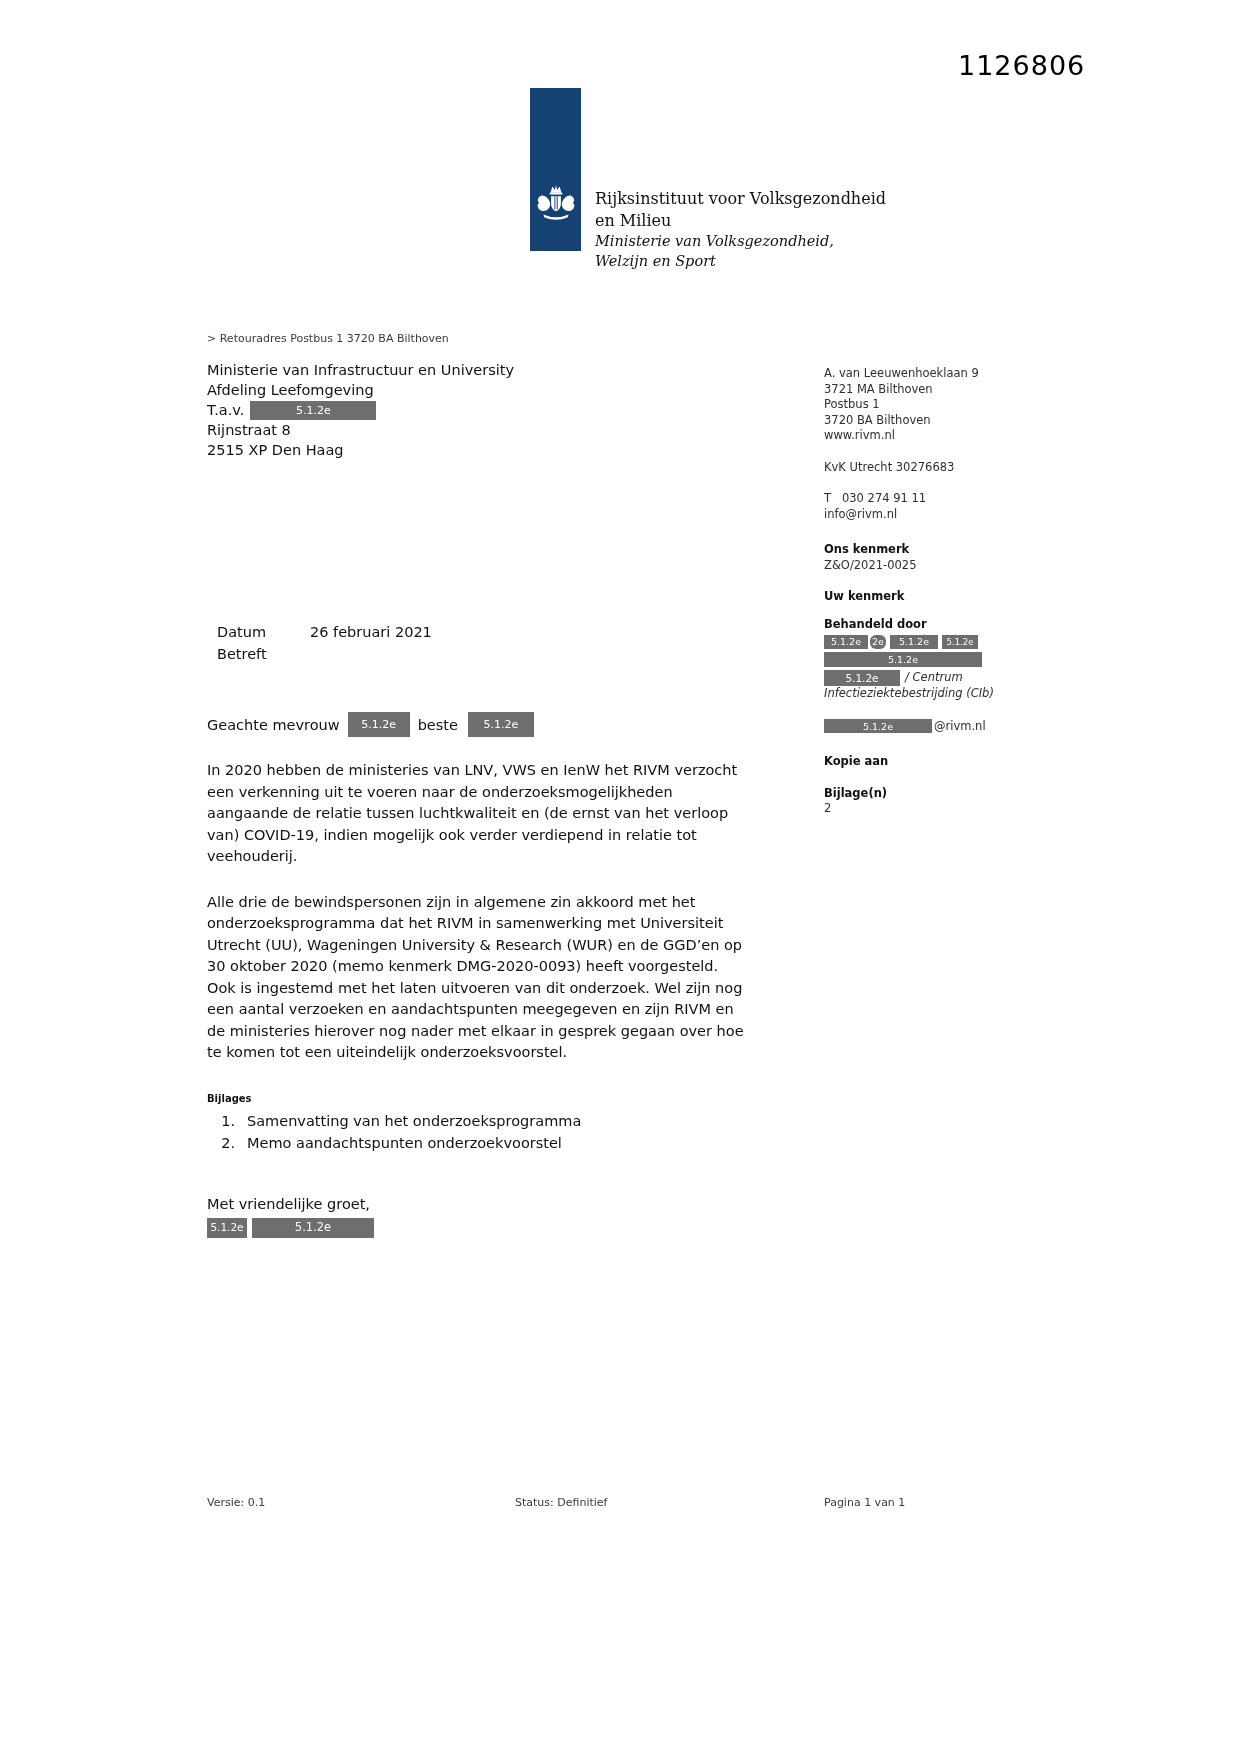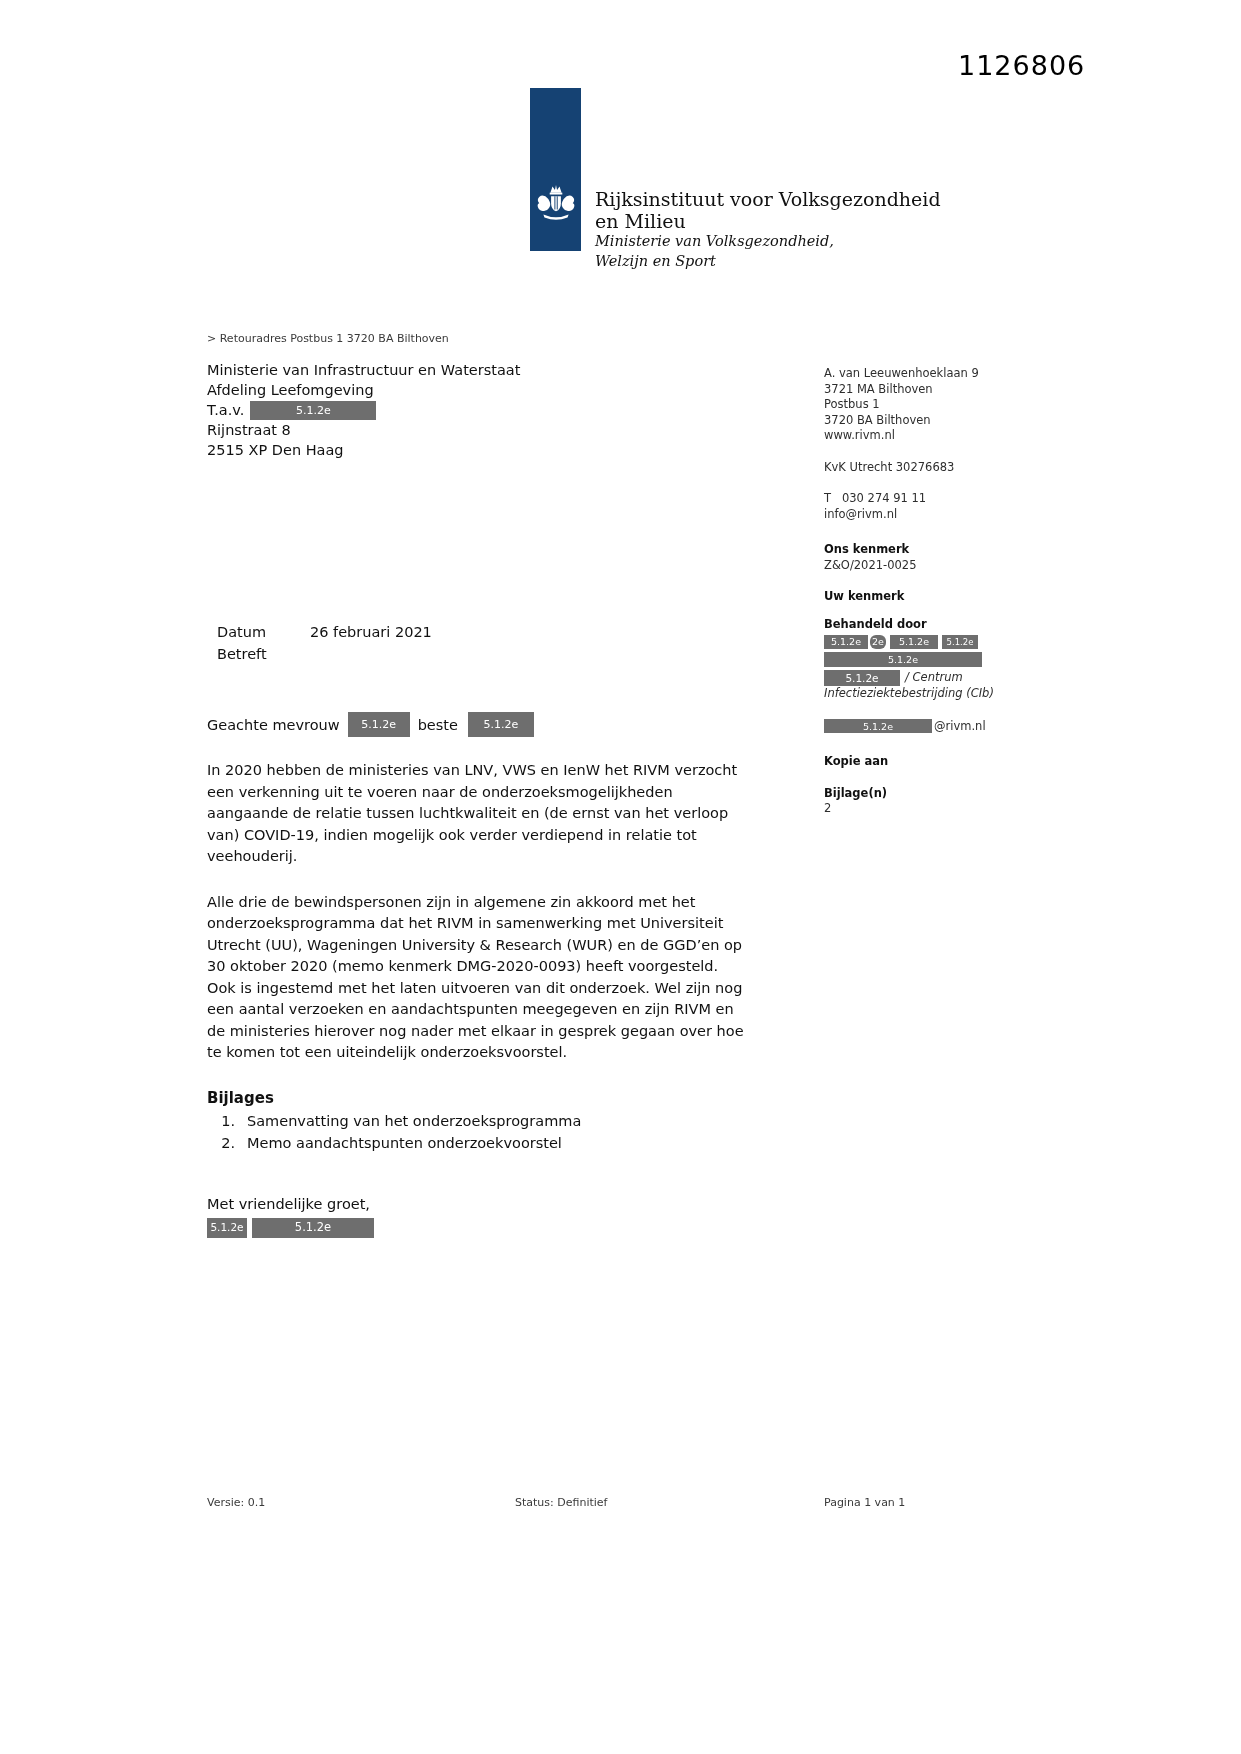--- a/index.html
+++ b/index.html
@@ -17,21 +17,21 @@
 
   
   .logo-bar {
     position:absolute; left:530px; top:88px; width:51px; height:163px;
     display:flex; align-items:flex-end; justify-content:center; padding-bottom:22px;
   }
   .logo-text {
     position:absolute; left:595px; top:188px;
     font-family:"DejaVu Serif", serif;
   }
-  .logo-text .org { font-size:19px; line-height:22px; color:#111; }
+  .logo-text .org { font-size:16px; line-height:22px; color:#111; }
   .logo-text .ministry { font-size:14.5px; line-height:19.5px; font-style:italic; color:#111; }
 
   
   .retouradres {
     position:absolute; left:207px; top:332px; font-size:11px; color:#3a3a3a;
   }
   .recipient {
     position:absolute; left:207px; top:360px; font-size:14.5px; line-height:20px; color:#111;
   }
   .tav-line { display:flex; align-items:center; }
@@ -77,21 +77,21 @@
   }
   .sal-redact { width:62px; height:25px; margin:0 8px; }
   .sal-redact2 { width:66px; height:25px; margin-left:10px; }
 
   
   .main {
     position:absolute; left:207px; top:760px; width:645px;
     font-size:14.5px; line-height:21.5px; color:#111;
   }
   .main p { white-space:pre-line; margin-bottom:24px; }
-  .bijlages-heading { font-weight:bold; font-size:15px; margin-bottom:1px; }
+  .bijlages-heading { font-weight:bold; font-size:10px; margin-bottom:1px; }
   .bijlages-list { list-style:none; }
   .bijlages-list li { display:flex; line-height:22px; }
   .bijlages-list .num { width:28px; text-align:right; margin-right:12px; flex:none; }
   .closing { margin-top:40px; }
   .closing-boxes { display:flex; margin-top:2px; }
   .cl-a { width:40px; height:20px; font-size:10.5px; }
   .cl-b { width:122px; height:20px; margin-left:5px; font-size:11.5px; }
 
   
   .footer {
@@ -125,21 +125,21 @@
   <div class="logo-text">
     <div class="org">Rijksinstituut voor Volksgezondheid</div>
     <div class="org">en Milieu</div>
     <div class="ministry">Ministerie van Volksgezondheid,</div>
     <div class="ministry">Welzijn en Sport</div>
   </div>
 
   <div class="retouradres">&gt; Retouradres Postbus 1 3720 BA Bilthoven</div>
 
   <div class="recipient">
-    <div>Ministerie van Infrastructuur en Waterstaat</div>
+    <div>Ministerie van Infrastructuur en University</div>
     <div>Afdeling Leefomgeving</div>
     <div class="tav-line">
       <span>T.a.v.</span>
       <span class="redact tav-redact">5.1.2e</span>
     </div>
     <div>Rijnstraat 8</div>
     <div>2515 XP Den Haag</div>
   </div>
 
   <div class="sidebar">

